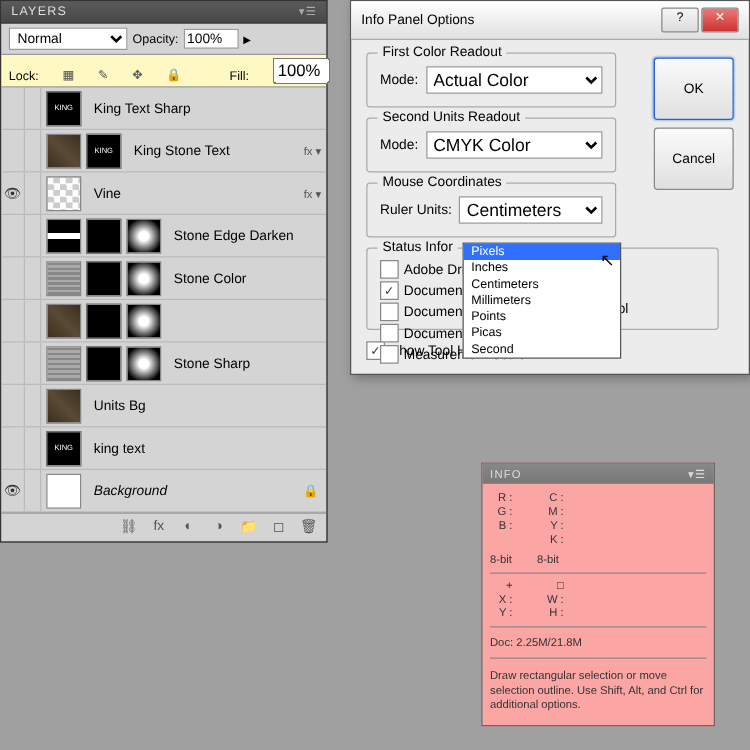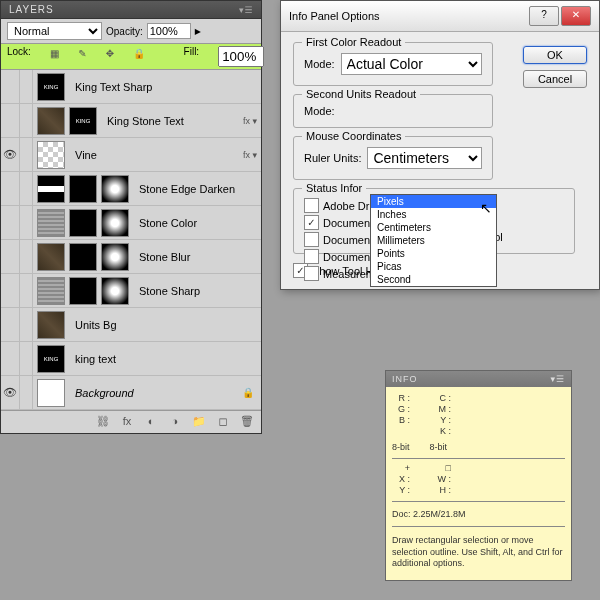--- a/index.html
+++ b/index.html
@@ -1,26 +1,26 @@
 <!DOCTYPE html>
 <html><head>
 <meta charset="utf-8">
 <style>
 body{margin:0;background:#a0a0a0;font-family:"Segoe UI",Tahoma,sans-serif;font-size:11px;color:#000;width:600px;height:600px;overflow:hidden;position:relative}
 .panel{position:absolute;background:#535353;border:1px solid #333}
 .layers-panel{left:0;top:0;width:260px;background:#535353}
-.panel-header{background:linear-gradient(#5a5a5a,#484848);color:#ddd;padding:3px 8px;font-size:10px;letter-spacing:1px;border-bottom:1px solid #333;display:flex;justify-content:space-between;align-items:center}
+.panel-header{background:linear-gradient(#5a5a5a,#484848);color:#ddd;padding:3px 8px;font-size:10px;letter-spacing:1px;border-bottom:1px solid #333;display:flex;justify-content:space-between;align-items:flex-start}
 .panel-header .controls{display:flex;gap:2px}
 .panel-header .ctrl{width:14px;height:10px;color:#aaa;font-size:9px;text-align:center;cursor:pointer}
 .layers-toolbar{background:#d4d4d4;padding:3px 6px;display:flex;align-items:center;gap:4px;border-bottom:1px solid #999}
 .layers-toolbar select,.layers-toolbar input{font-size:11px;border:1px solid #999;background:#fff;padding:1px 2px}
 .blend{width:95px}
 .pct{width:38px}
 .lbl{font-size:10px}
-.lock-row{background:#bef264;padding:2px 6px;display:flex;align-items:flex-start;gap:19px;border-bottom:1px solid #999;font-size:10px}
+.lock-row{background:#fef9c3;padding:2px 6px;display:flex;align-items:flex-end;gap:19px;border-bottom:1px solid #999;font-size:10px}
 .lock-ico{width:14px;height:14px;display:inline-flex;align-items:center;justify-content:center;font-size:10px;color:#555}
 .layer-list{background:#d4d4d4;max-height:400px;overflow-y:auto}
 .layer{display:flex;align-items:center;border-bottom:1px solid #bbb;height:33px}
 .layer.active{background:#3399ff;color:#fff}
 .vis{width:18px;height:33px;border-right:1px solid #bbb;display:flex;align-items:center;justify-content:center}
 .vis.on::before{content:"👁";font-size:11px;color:#333}
 .link{width:12px;height:33px;border-right:1px solid #bbb}
 .thumbs{display:flex;align-items:center;padding:0 4px;gap:4px}
 .thumb{width:26px;height:26px;border:1px solid #888;background:#fff;position:relative;flex-shrink:0}
 .thumb.checker{background:repeating-conic-gradient(#ccc 0 25%,#fff 0 50%) 0 0/10px 10px}
@@ -42,32 +42,32 @@
 .titlebar{background:linear-gradient(#fff,#e0e0e0);padding:5px 8px;display:flex;justify-content:space-between;align-items:center;border-bottom:1px solid #aaa}
 .titlebar .title{font-size:11px}
 .winbtns{display:flex;gap:2px}
 .winbtn{width:28px;height:18px;border:1px solid #888;background:linear-gradient(#f5f5f5,#ddd);font-size:10px;text-align:center;line-height:16px;cursor:pointer;border-radius:2px}
 .winbtn.close{background:linear-gradient(#e77,#c33);color:#fff}
 .dialog-body{padding:10px 12px;position:relative}
 .fieldset{border:1px solid #aaa;border-radius:3px;padding:8px 10px;margin-bottom:8px;position:relative}
 .fieldset .legend{position:absolute;top:-7px;left:8px;background:#ececec;padding:0 4px;font-size:11px}
 .fieldset .row{display:flex;align-items:center;gap:6px;padding:2px 0}
 .fieldset select{flex:1;font-size:14px;padding:1px;border:1px solid #999;background:#fff}
-.btn{width:62px;padding:2px 0;border:1px solid #888;background:linear-gradient(#fafafa,#e0e0e0);border-radius:3px;font-size:11px;text-align:center;cursor:pointer}
+.btn{width:62px;padding:18px 0;border:1px solid #888;background:linear-gradient(#fafafa,#e0e0e0);border-radius:3px;font-size:11px;text-align:center;cursor:pointer}
 .btn.ok{border:1px solid #2a62c9;box-shadow:0 0 2px #4a82e9}
 .dlg-right{position:absolute;right:12px;top:14px;display:flex;flex-direction:column;gap:6px}
 .chk-row{display:flex;align-items:center;gap:4px;padding:1px 0;font-size:11px}
 .chk{width:13px;height:13px;border:1px solid #888;background:#fff;display:inline-flex;align-items:center;justify-content:center;font-size:10px;color:#333}
 .chk.on::before{content:"✓"}
 .dropdown-open{position:absolute;left:370px;top:194px;width:125px;background:#fff;border:1px solid #555;z-index:10;font-size:10px}
 .dropdown-open .opt{padding:1px 6px;cursor:pointer}
 .dropdown-open .opt.sel{background:#3070ff;color:#fff}
 .cursor-arrow{position:absolute;left:480px;top:200px;font-size:14px;color:#000;z-index:11;pointer-events:none}
 
-.info-panel{position:absolute;left:385px;top:370px;width:185px;background:#fef9c3;border:1px solid #666}
+.info-panel{position:absolute;left:385px;top:370px;width:185px;background:#fca5a5;border:1px solid #666}
 .info-header{background:linear-gradient(#888,#777);color:#ddd;font-size:9px;letter-spacing:1px;padding:3px 6px;display:flex;justify-content:space-between}
 .info-body{padding:6px;font-size:9px;color:#333}
 .info-grid{display:flex;gap:20px;margin-bottom:6px}
 .info-col{display:flex;flex-direction:column;gap:1px}
 .info-row{display:flex;gap:3px}
 .info-lbl{width:18px;text-align:right}
 .info-sep{border-top:1px solid #888;margin:4px 0}
 .info-doc{font-size:9px;padding:3px 0}
 .info-hint{font-size:9px;color:#333;padding:4px 0;line-height:1.3}
 .left-group{width:200px}
@@ -148,21 +148,20 @@
         <div class="layer-name">Stone Color</div>
       </div>
       <div class="layer">
         <div class="vis"></div>
         <div class="link"></div>
         <div class="thumbs">
           <div class="thumb stone"></div>
           <div class="thumb black"></div>
           <div class="thumb gradient"></div>
         </div>
-        <div class="layer-name">Stone Blur</div>
       </div>
       <div class="layer">
         <div class="vis"></div>
         <div class="link"></div>
         <div class="thumbs">
           <div class="thumb pattern"></div>
           <div class="thumb black"></div>
           <div class="thumb gradient"></div>
         </div>
         <div class="layer-name">Stone Sharp</div>
@@ -222,20 +221,21 @@
       <span class="legend">First Color Readout</span>
       <div class="row">
         <span>Mode:</span>
         <select><option>Actual Color</option></select>
       </div>
     </div>
     <div class="fieldset">
       <span class="legend">Second Units Readout</span>
       <div class="row">
         <span>Mode:</span>
+        <select><option>CMYK Color</option></select>
       </div>
     </div>
     <div class="fieldset">
       <span class="legend">Mouse Coordinates</span>
       <div class="row">
         <span>Ruler Units:</span>
         <select><option>Centimeters</option></select>
       </div>
     </div>
     </div>

